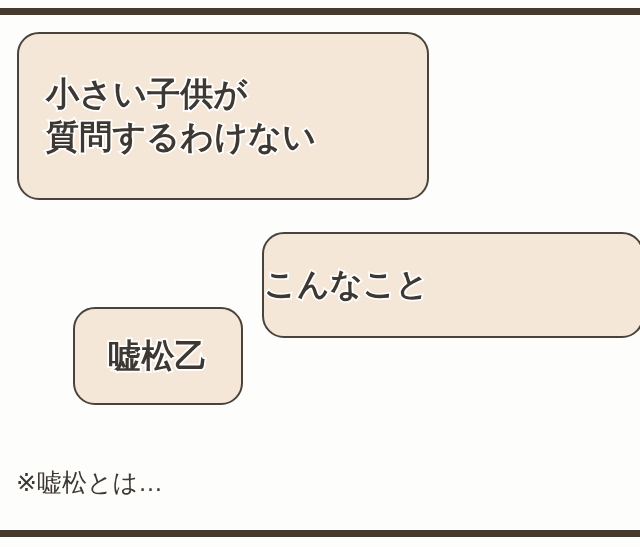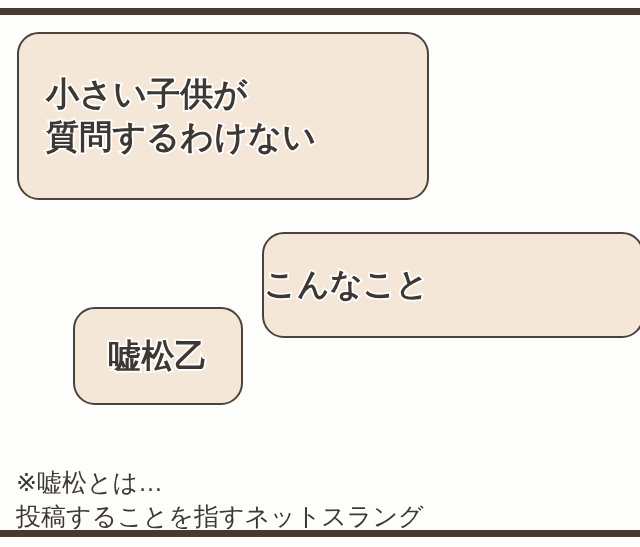--- a/index.html
+++ b/index.html
@@ -108,18 +108,17 @@
   <div class="bubble" id="bubble-2">
     <div class="line">こんなこと</div>
   </div>
 
   <div class="bubble" id="bubble-3">
     <div class="line">嘘松乙</div>
   </div>
 
   <div id="caption">
     <div class="cline">※嘘松とは…</div>
-    <div class="cline">投稿することを指すネットスラング</div>
   </div>
 
   <div class="rule bottom"></div>
 
 </div>
 
 </body></html>

